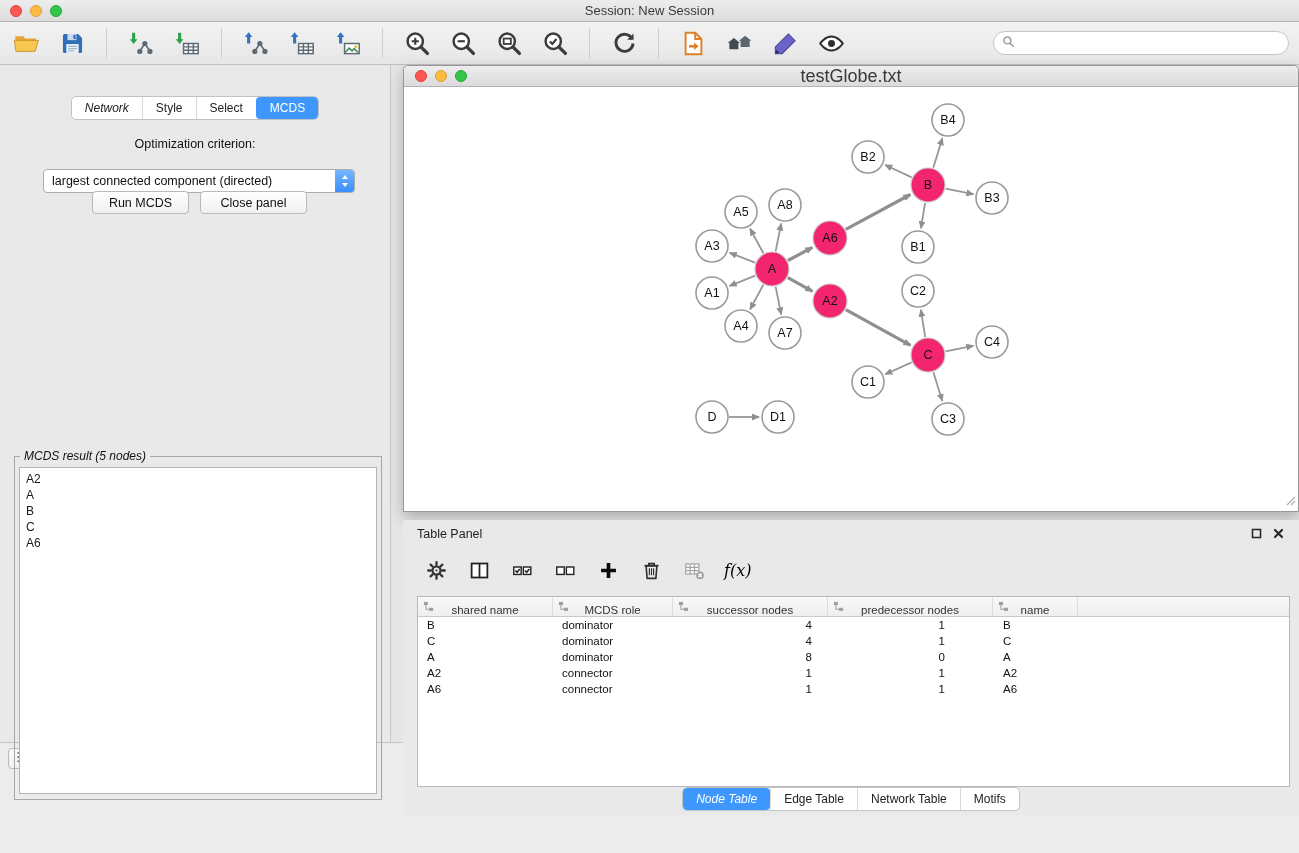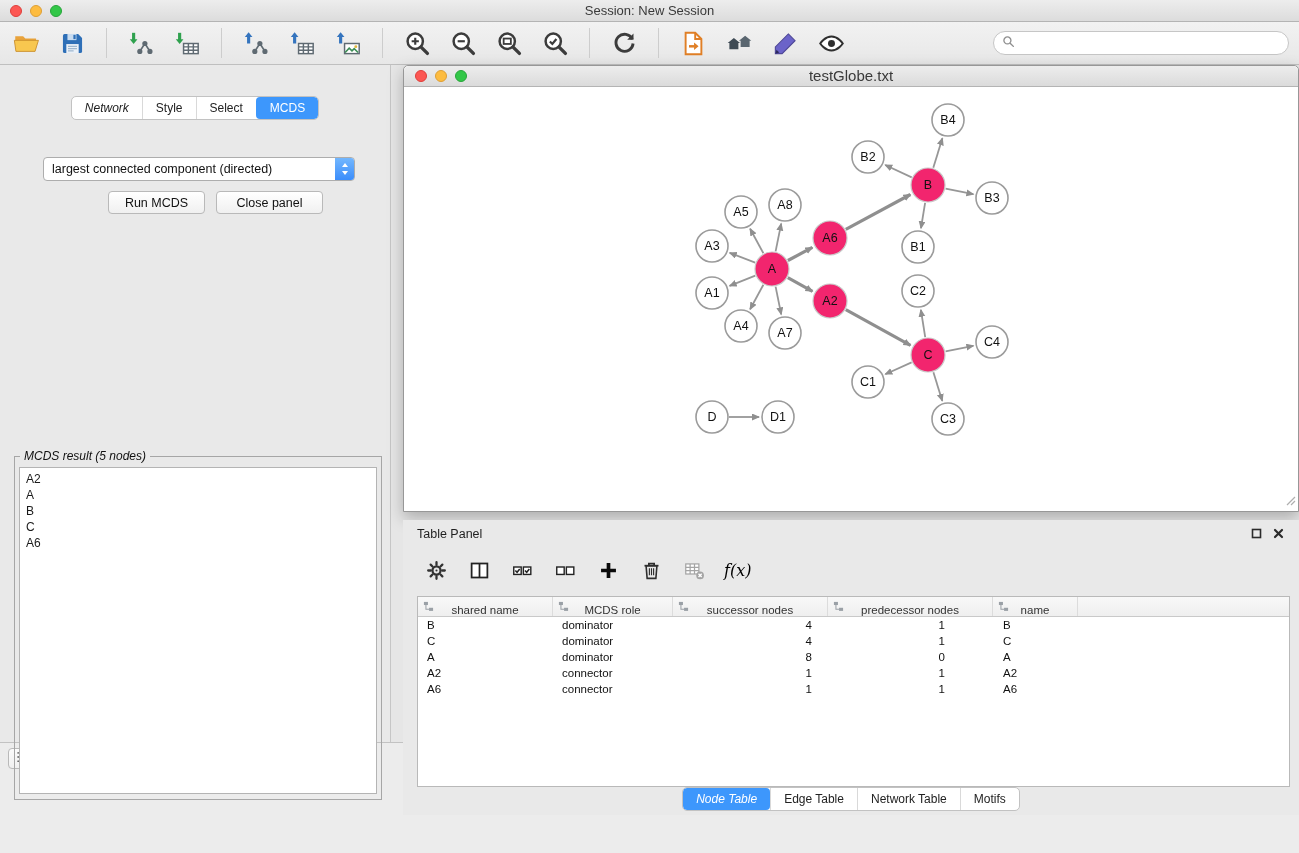--- a/index.html
+++ b/index.html
@@ -33,40 +33,40 @@
   .panel-title { font-size:12.5px; color:#1f1f1f; }
   .panel-win-btns { display:flex; gap:9px; align-items:center; }
   .panel-win-btn { width:13px; height:13px; display:flex; align-items:center; justify-content:center; cursor:default; }
   .cp-header { position:absolute; top:0; left:0; right:0; height:28px; padding:7px 12px 0 10px; display:flex; justify-content:space-between; align-items:flex-start; }
   .cp-tabs { position:absolute; top:31px; left:0; width:100%; text-align:center; }
   .seg { display:inline-flex; background:#fff; border:1px solid #C2C2C2; border-radius:5px; overflow:hidden; vertical-align:middle; }
   .seg-item { padding:4px 13px; font-size:12px; color:#222; border-left:1px solid #D9D9D9; cursor:default; white-space:nowrap; }
   .seg-item:first-child { border-left:none;font-style:italic; }
   .seg-item.active { background:#3D97FC; color:#fff; border-radius:4px; border-left-color:transparent; }
   .cp-optlabel { position:absolute; top:72px; width:100%; text-align:center; font-size:12.5px; color:#111; }
-  .cp-dropdown { position:absolute; left:43px; top:92px; width:312px; height:24px; background:#fff; border:1px solid #ADADAD; border-radius:4px; display:flex; align-items:center; cursor:default; }
+  .cp-dropdown { position:absolute; left:43px; top:104px; width:312px; height:24px; background:#fff; border:1px solid #ADADAD; border-radius:4px; display:flex; align-items:center; cursor:default; }
   .cp-dropdown .dd-text { flex:1; padding:0 8px; font-size:12.5px; color:#111; white-space:nowrap; overflow:hidden; }
   .cp-dropdown .dd-cap { width:19px; height:22px; border-radius:0 3px 3px 0; background:linear-gradient(#73B7FE,#3B8DFB); display:flex; align-items:center; justify-content:center; }
-  .cp-buttons { position:absolute; top:126px; left:16px; width:100%; height:23px; }
+  .cp-buttons { position:absolute; top:126px; left:0; width:100%; height:23px; }
   .cp-btn { position:absolute; height:23px; background:linear-gradient(#FFFFFF,#F0F0F0); border:1px solid #B9B9B9; border-radius:4px; font-size:12.5px; font-family:inherit; color:#111; cursor:default; }
   .cp-btn.run { left:92px; width:97px; }
   .cp-btn.close { left:200px; width:107px; }
   .result-box { position:absolute; left:14px; top:391px; width:368px; height:344px; border:1px solid #A6A6A6; }
   .result-legend { position:absolute; top:-8px; left:5px; background:#E9E9E9; padding:0 4px; font-size:12px; color:#111;font-style:italic; }
   .result-list { position:absolute; left:4px; right:4px; top:10px; bottom:5px; background:#fff; border:1px solid #B4B4B4; padding:3px 6px; font-size:12px; line-height:16px; overflow:hidden; }
   .result-item { height:16px; }
 
   
   .workspace { flex:1 1 auto; position:relative; background:#E6E6E6; min-width:0; }
 
   
   .network-window { position:absolute; left:12px; top:0; right:0; height:447px; border:1px solid #979797; border-radius:5px 5px 0 0; background:#fff; box-shadow:0 6px 16px rgba(0,0,0,0.25); }
   .nw-titlebar { height:21px; background:linear-gradient(#EDEDED,#DBDBDB); border-bottom:1px solid #B4B4B4; border-radius:5px 5px 0 0; position:relative; }
   .nw-titlebar .traffic { top:4px; left:11px; }
-  .nw-titlebar .title { text-align:center; font-size:15px; line-height:20px; color:#3a3a3a; }
+  .nw-titlebar .title { text-align:center; font-size:18px; line-height:20px; color:#3a3a3a; }
   .nw-canvas { position:relative; width:100%; height:424px; background:#fff; overflow:hidden; }
   .nw-canvas svg.graph { display:block; width:100%; height:100%; }
   .edge { stroke:#979797; stroke-width:1.8; }
   .edge.thick { stroke:#8F8F8F; stroke-width:3.2; }
   .node { fill:#fff; stroke:#9B9B9B; stroke-width:1.6; }
   .node.mcds { fill:#F2256E; stroke:#C9C9C9; stroke-width:1.2; }
   .node-label { font-size:12.5px; text-anchor:middle; fill:#111; font-family:"Liberation Sans","DejaVu Sans",sans-serif; }
   .resize-grip { position:absolute; right:2px; bottom:2px; }
 
   
@@ -256,20 +256,21 @@
 
     <aside class="control-panel">
       <div class="cp-tabs">
         <span class="seg" id="cp-tabs">
             <span class="seg-item">Network</span>
             <span class="seg-item">Style</span>
             <span class="seg-item">Select</span>
             <span class="seg-item active">MCDS</span>
           </span>
       </div>
+      <div class="cp-optlabel">Optimization criterion:</div>
       <div class="cp-dropdown">
         <span class="dd-text">largest connected component (directed)</span>
         <span class="dd-cap">
             <svg width="8" height="14" viewBox="0 0 8 14">
               <path d="M4 1 7 5H1z" fill="#fff"></path>
               <path d="M1 9h6L4 13z" fill="#fff"></path>
             </svg>
           </span>
       </div>
       <div class="cp-buttons">

